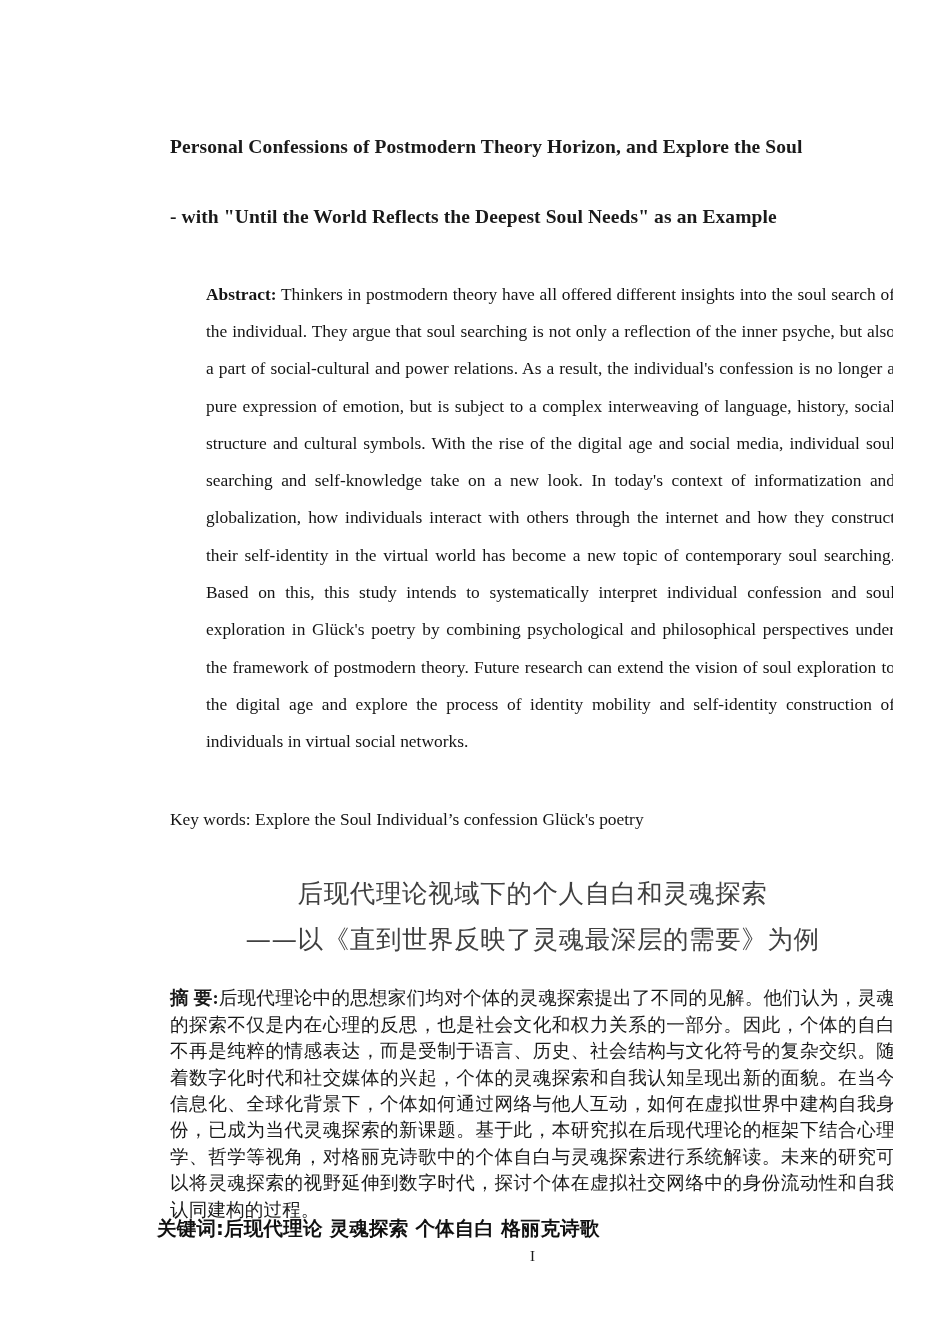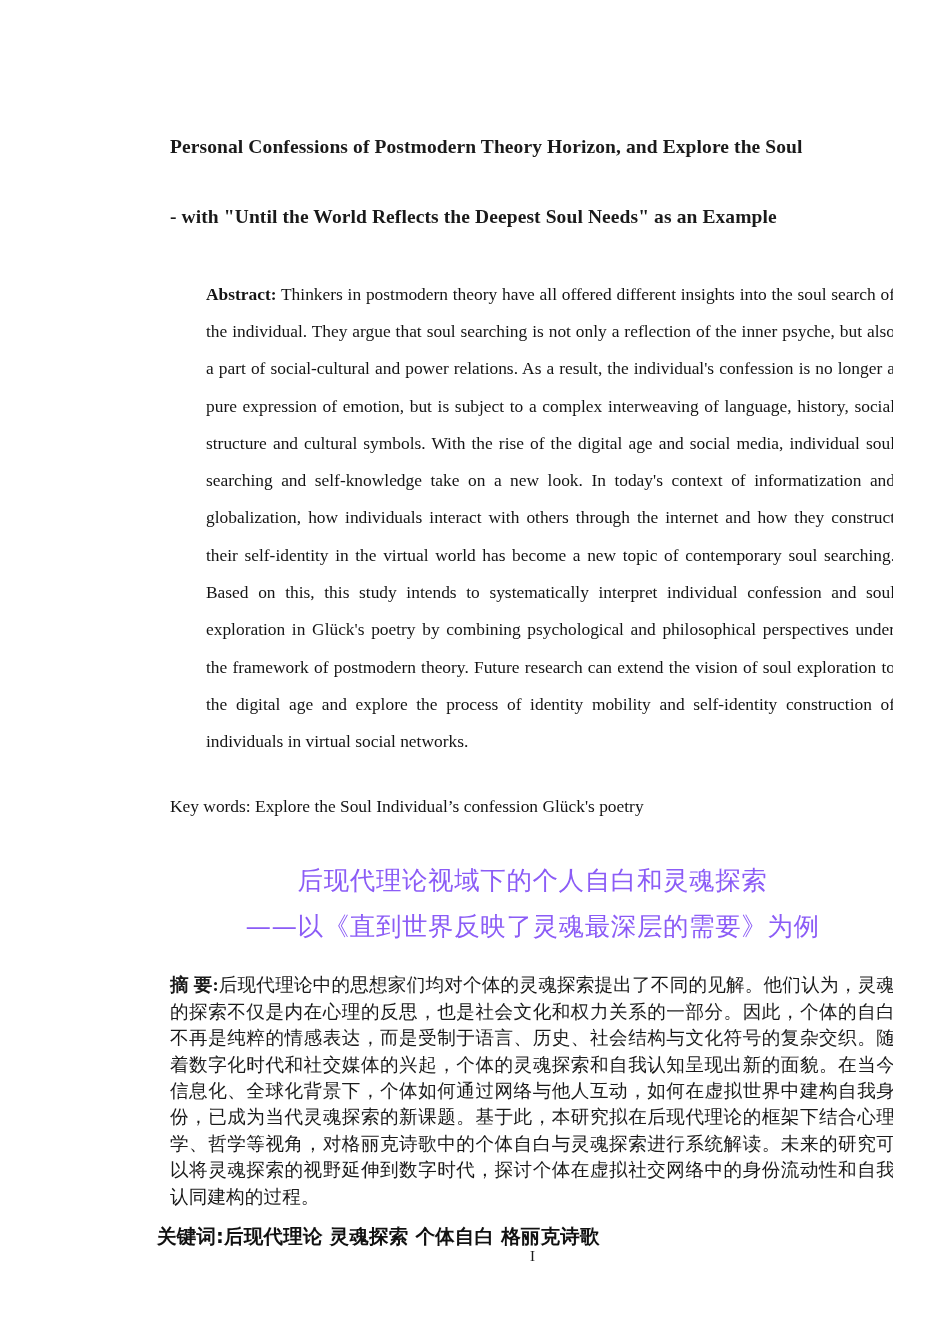--- a/index.html
+++ b/index.html
@@ -48,32 +48,32 @@
     text-justify: inter-word;
     line-height: 37.3px;
     margin-left: 36px;
   }
   .en-abstract .lbl {
     font-weight: bold;
   }
 
   
   .en-keywords {
-    margin-top: 34px;
+    margin-top: 47px;
     font-family: "Liberation Serif", "DejaVu Serif", serif;
     font-size: 17.4px;
     color: #141414;
     line-height: 1.4;
   }
 
   
   .cn-title {
     font-family: "DejaVu Sans", "Liberation Sans", sans-serif;
     font-size: 25.5px;
-    color: #8b5cf6;
+    color: #404040;
     text-align: center;
     line-height: 1.5;
     letter-spacing: 0.6px;
   }
   .cn-title-line1 { margin-top: 42px; }
   .cn-title-line2 { margin-top: 8px; }
 
   
   .cn-abstract {
     margin-top: 27px;
@@ -93,21 +93,20 @@
   .cn-keywords {
     position: absolute;
     left: 100px;
     top: 1215px;
     font-family: "DejaVu Sans", "Liberation Sans", sans-serif;
     font-weight: bold;
     font-size: 19.5px;
     color: #111111;
     letter-spacing: 0.2px;
     white-space: nowrap;
-    margin-top: 8px;
   }
 
   
   .page-number {
     position: absolute;
     left: 0;
     top: 1248px;
     width: 725px;
     margin-left: 113px;
     text-align: center;

